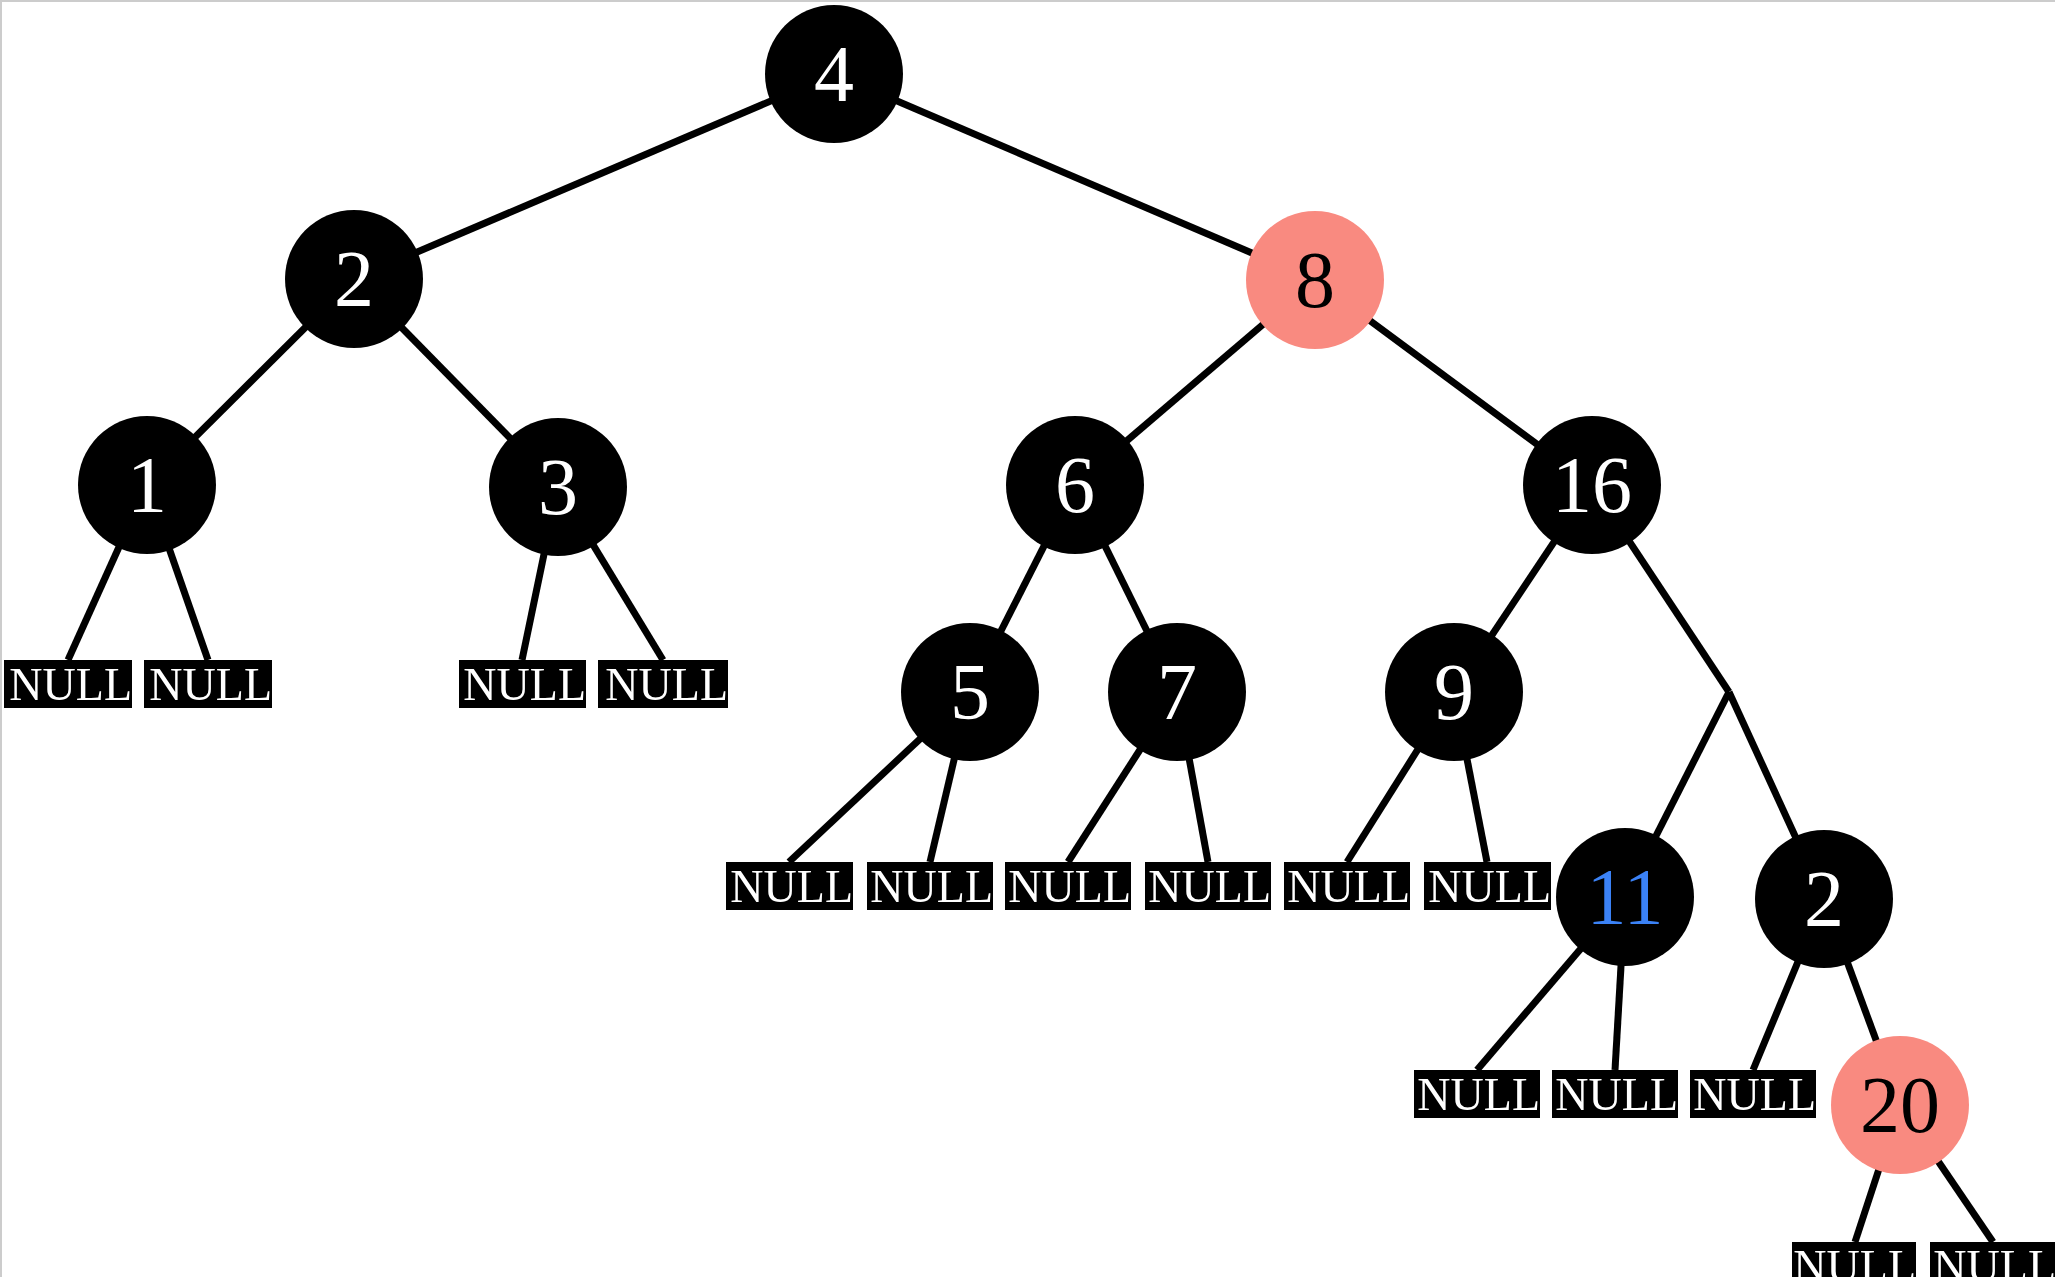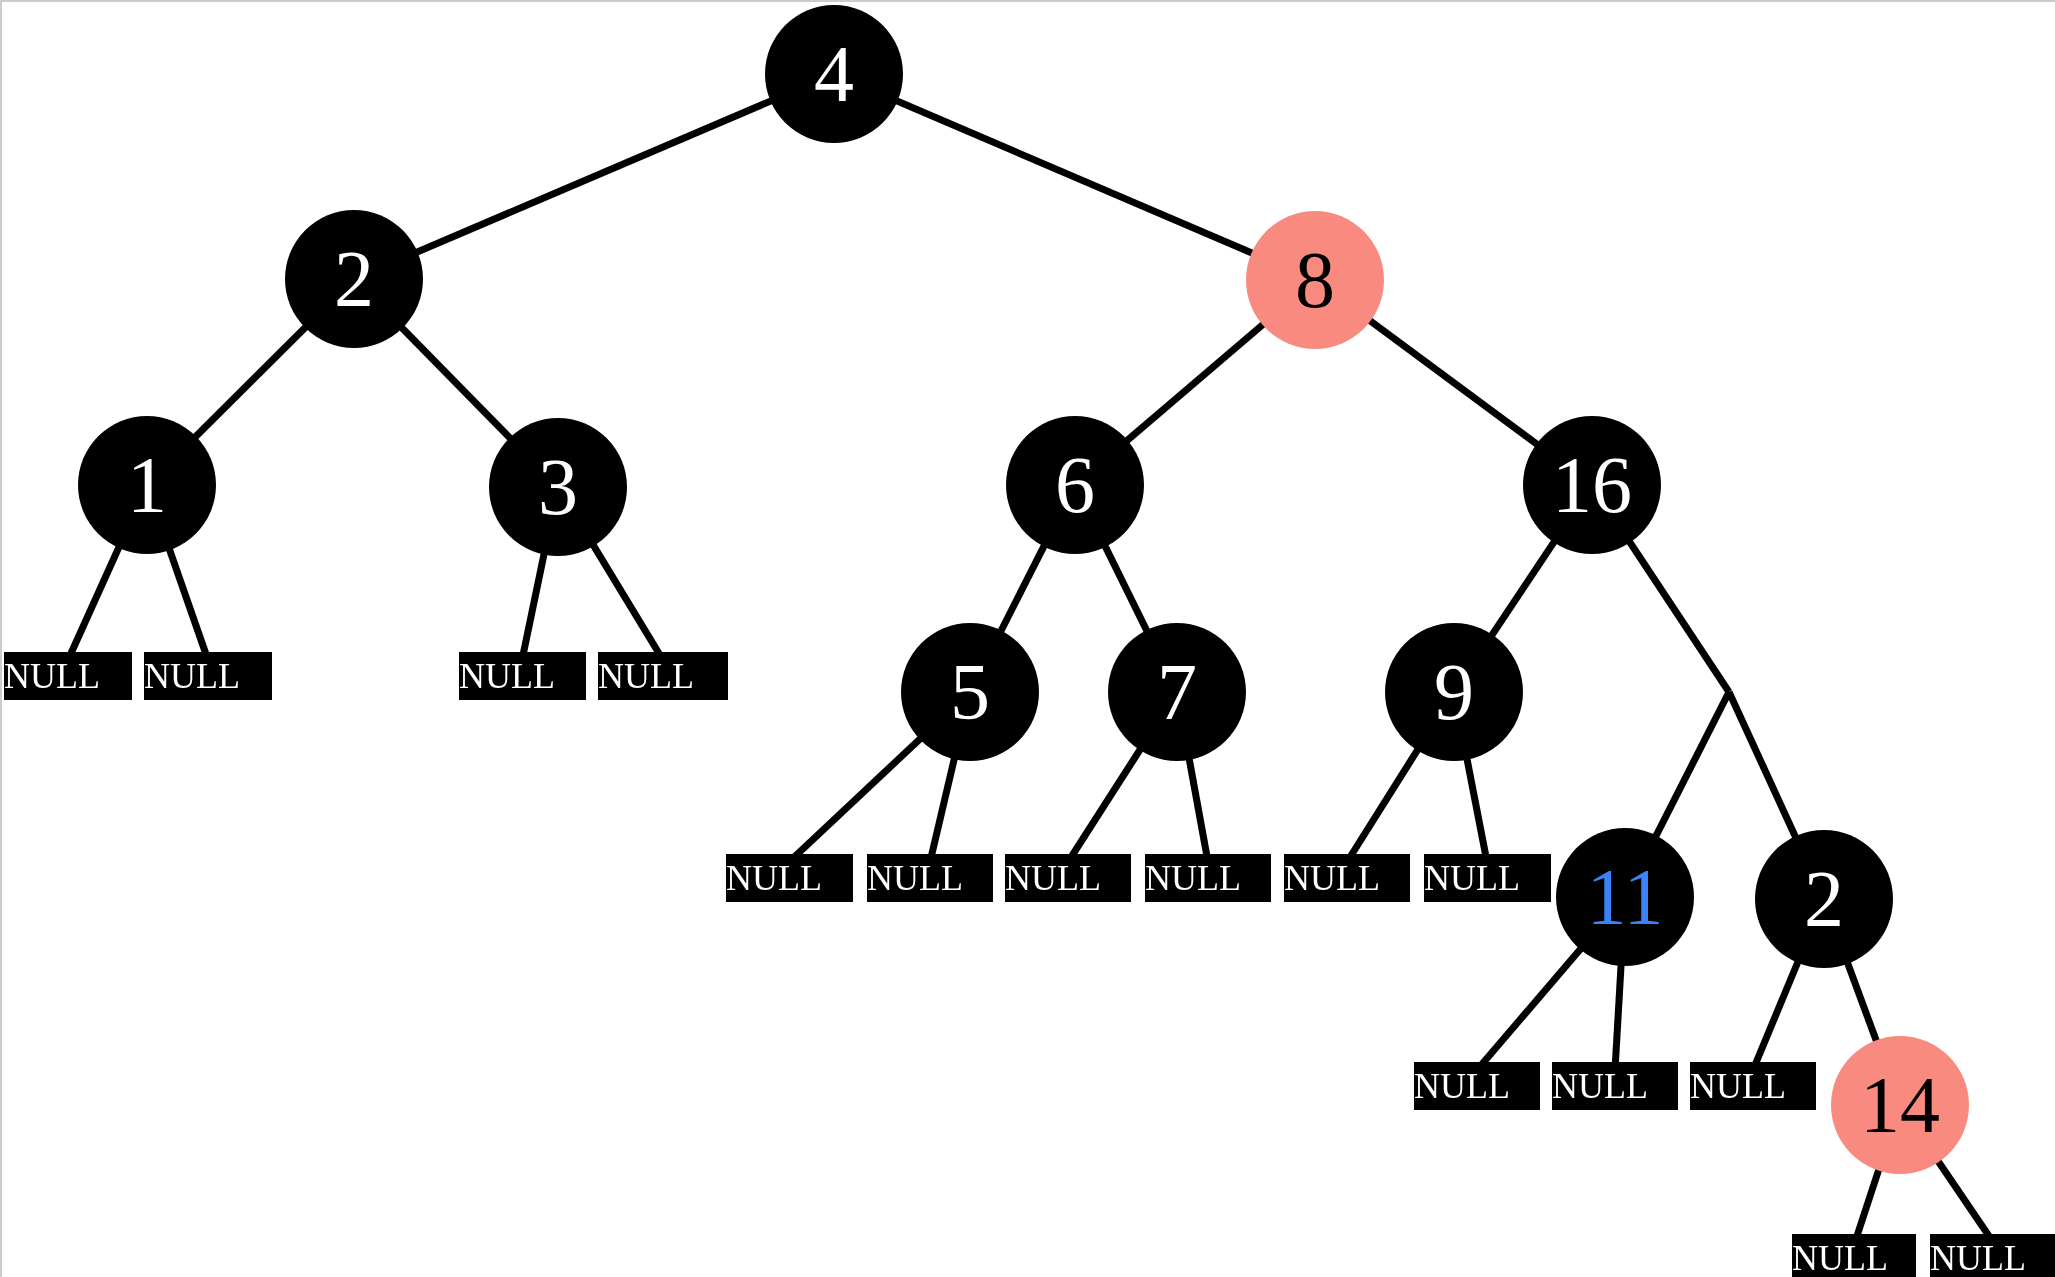--- a/index.html
+++ b/index.html
@@ -27,25 +27,26 @@
     align-items: center;
     justify-content: center;
     font-size: 80px;
     z-index: 2;
     user-select: none;
   }
   .null-box {
     position: absolute;
     display: flex;
     align-items: center;
-    justify-content: flex-start;
-    font-size: 36px;
+    justify-content: flex-end;
+    font-size: 46px;
     z-index: 2;
     user-select: none;
     white-space: nowrap;
+    margin-top: 8px;
   }
 </style>
 </head>
 <body>
 
 <div id="canvas">
   <svg id="edges-layer" xmlns="http://www.w3.org/2000/svg">
       <line x1="832" y1="72" x2="352" y2="277" stroke="#000000" stroke-width="7"></line>
       <line x1="832" y1="72" x2="1313" y2="278" stroke="#000000" stroke-width="7"></line>
       <line x1="352" y1="277" x2="145" y2="483" stroke="#000000" stroke-width="7"></line>
@@ -150,15 +151,15 @@
     <div class="tree-node" style="left: 1383px; top: 621px; width: 138px; height: 138px; background: rgb(0, 0, 0); color: rgb(255, 255, 255);">
       <span>9</span>
     </div>
     <div class="tree-node" style="left: 1554px; top: 826px; width: 138px; height: 138px; background: rgb(0, 0, 0); color: #3b82f6;">
       <span>11</span>
     </div>
     <div class="tree-node" style="left: 1753px; top: 828px; width: 138px; height: 138px; background: rgb(0, 0, 0); color: rgb(255, 255, 255);">
       <span>2</span>
     </div>
     <div class="tree-node" style="left: 1829px; top: 1034px; width: 138px; height: 138px; background: rgb(249, 138, 128); color: rgb(0, 0, 0);">
-      <span>14</span>
+      <span>20</span>
     </div>
   </div>
 
 </body></html>

